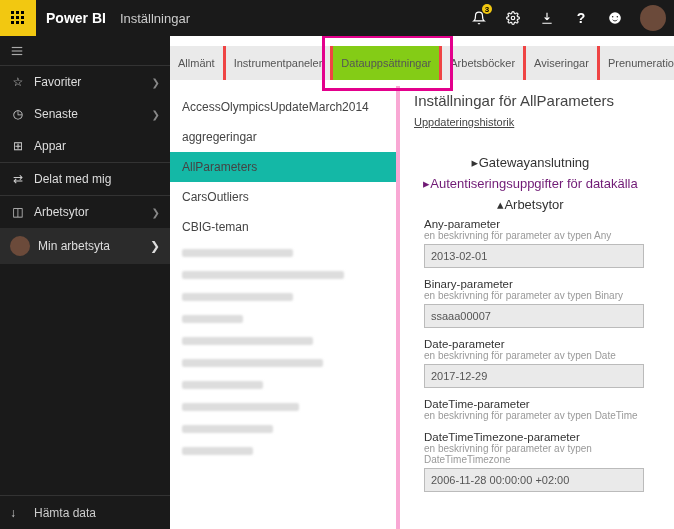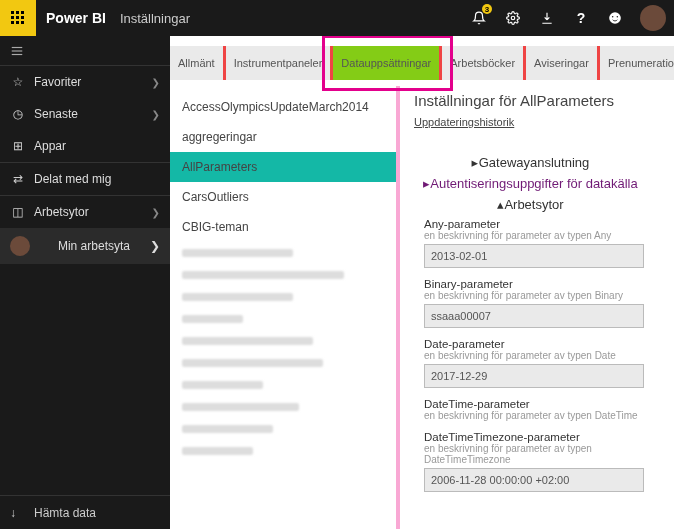--- a/index.html
+++ b/index.html
@@ -16,21 +16,21 @@
 
 .body { display: flex; height: calc(529px - 36px); }
 
 .leftnav { width: 170px; background: #1a1a1a; color: #ddd; display: flex; flex-direction: column; font-size: 12px; }
 .leftnav .hamburger { height: 30px; display: flex; align-items: center; padding-left: 10px; color: #aaa; border-bottom: 1px solid #333; }
 .leftnav .nav-item { height: 32px; display: flex; align-items: center; padding: 0 10px; cursor: pointer; }
 .leftnav .nav-item .ic { width: 16px; text-align: center; margin-right: 8px; font-size: 12px; color: #ccc; }
 .leftnav .nav-item .lab { flex: 1; }
 .leftnav .nav-item .chev { color: #888; font-size: 10px; }
 .leftnav .nav-sep { border-top: 1px solid #333; }
-.leftnav .workspace-row { background: #2b2b2b; height: 36px; display: flex; align-items: center; padding: 0 10px; text-align: center; }
+.leftnav .workspace-row { background: #2b2b2b; height: 36px; display: flex; align-items: center; padding: 0 10px; }
 .leftnav .ws-avatar { width: 20px; height: 20px; border-radius: 50%; background: #6b4a3a; margin-right: 8px; }
 .leftnav .flex-spacer { flex: 1; }
 .leftnav .get-data { height: 34px; border-top: 1px solid #333; display: flex; align-items: center; padding: 0 10px; font-size: 12px; color: #ccc; }
 .leftnav .get-data .ic { width: 16px; margin-right: 8px; }
 
 .content { flex: 1; display: flex; flex-direction: column; background: #fff; overflow: hidden; }
 .tabs { display: flex; align-items: stretch; background: #eaeaea; height: 34px; font-size: 11px; color: #555; margin: 10px 0 6px 0; position: relative; }
 .tabs .tab { padding: 0 8px; display: flex; align-items: center; cursor: pointer; border-right: 3px solid #ef4444; white-space: nowrap; }
 .tabs .tab.highlight { outline: 3px solid #e3008c; outline-offset: 8px; z-index: 5; position: relative; background: #84cc16; }
 

